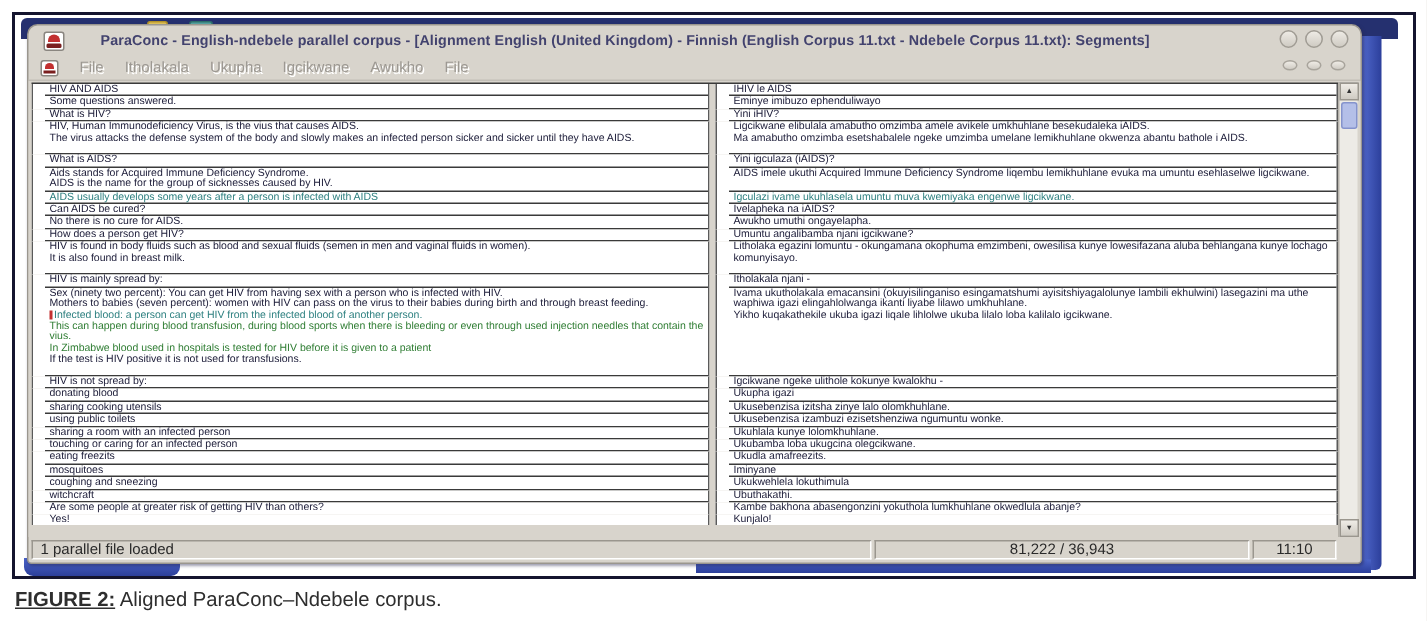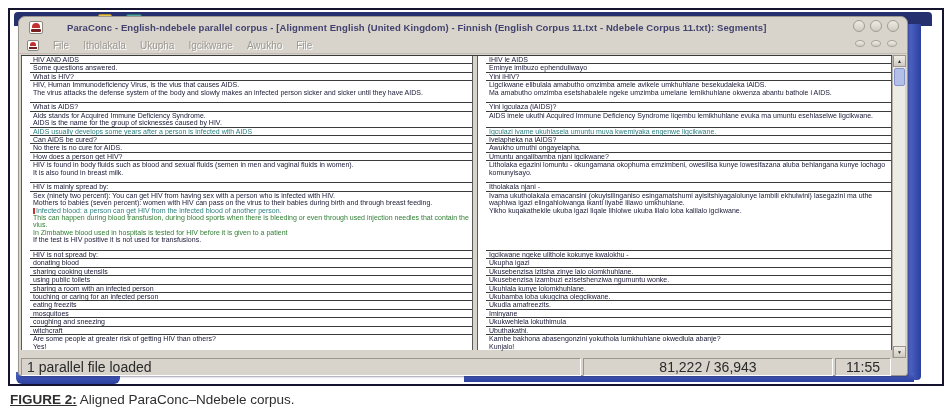--- a/index.html
+++ b/index.html
@@ -48,21 +48,21 @@
   .ln.t { color:var(--c-teal); }
   .ln.g { color:var(--c-green); }
   .cursor { display:inline-block; width:2px; height:6px; background:var(--c-red); margin-right:1px; vertical-align:-1px; }
 
   .scrollbar { position:absolute; top:1px; bottom:0; right:2px; width:13px; background:#edebe6; border-left:1px solid #b6b2aa; }
   .sb-btn { position:absolute; left:0; width:13px; height:12px; background:linear-gradient(#efece6,#cfcbc3); border:1px solid #9a968e; font-size:5px; color:#333; text-align:center; line-height:11px; }
   .sb-up { top:0; }
   .sb-down { bottom:0; }
   .sb-thumb { position:absolute; left:1px; top:13px; width:11px; height:18px; background:#b4bfe8; border:1px solid #8593cc; border-radius:2px; }
 
-  .statusbar { height:17px; display:flex; align-items:center; gap:2px; padding:2px 2px 2px 2px; font-size:14px; color:#2a2a2a; }
+  .statusbar { height:17px; display:flex; align-items:flex-end; gap:2px; padding:2px 2px 2px 2px; font-size:10px; color:#2a2a2a; }
   .sb-panel { border:1px solid; border-color:#9a968e #ffffff #ffffff #9a968e; background:#d8d4cc; display:flex; align-items:center; padding:0 5px; }
   .sb-left { flex:1; }
   .sb-counts { width:250px; justify-content:center; }
   .sb-time { width:56px; justify-content:center; }
   .sb-grip { width:12px; background:
      linear-gradient(135deg, transparent 40%, #9a968e 40%, #9a968e 50%, #ffffff 50%, #ffffff 60%, transparent 60%) ; }
 
   .caption { position:absolute; left:10px; top:392px; font-size:13.5px; color:#2e2e2e; }
   .caption b { font-weight:bold;text-decoration:underline; }
 </style>
@@ -450,21 +450,21 @@
         <div class="scrollbar">
           <div class="sb-btn sb-up">▲</div>
           <div class="sb-thumb"></div>
           <div class="sb-btn sb-down">▼</div>
         </div>
       </div>
 
       <div class="statusbar">
         <div class="sb-panel sb-left">1 parallel file loaded</div>
         <div class="sb-panel sb-counts">81,222 / 36,943</div>
-        <div class="sb-panel sb-time">11:55</div>
+        <div class="sb-panel sb-time">11:10</div>
         <div class="sb-grip"></div>
       </div>
 
     </div>
   </div>
 </div>
 
 <div class="caption">
   <b>FIGURE 2:</b><span> Aligned ParaConc–Ndebele corpus.</span>
 </div>

